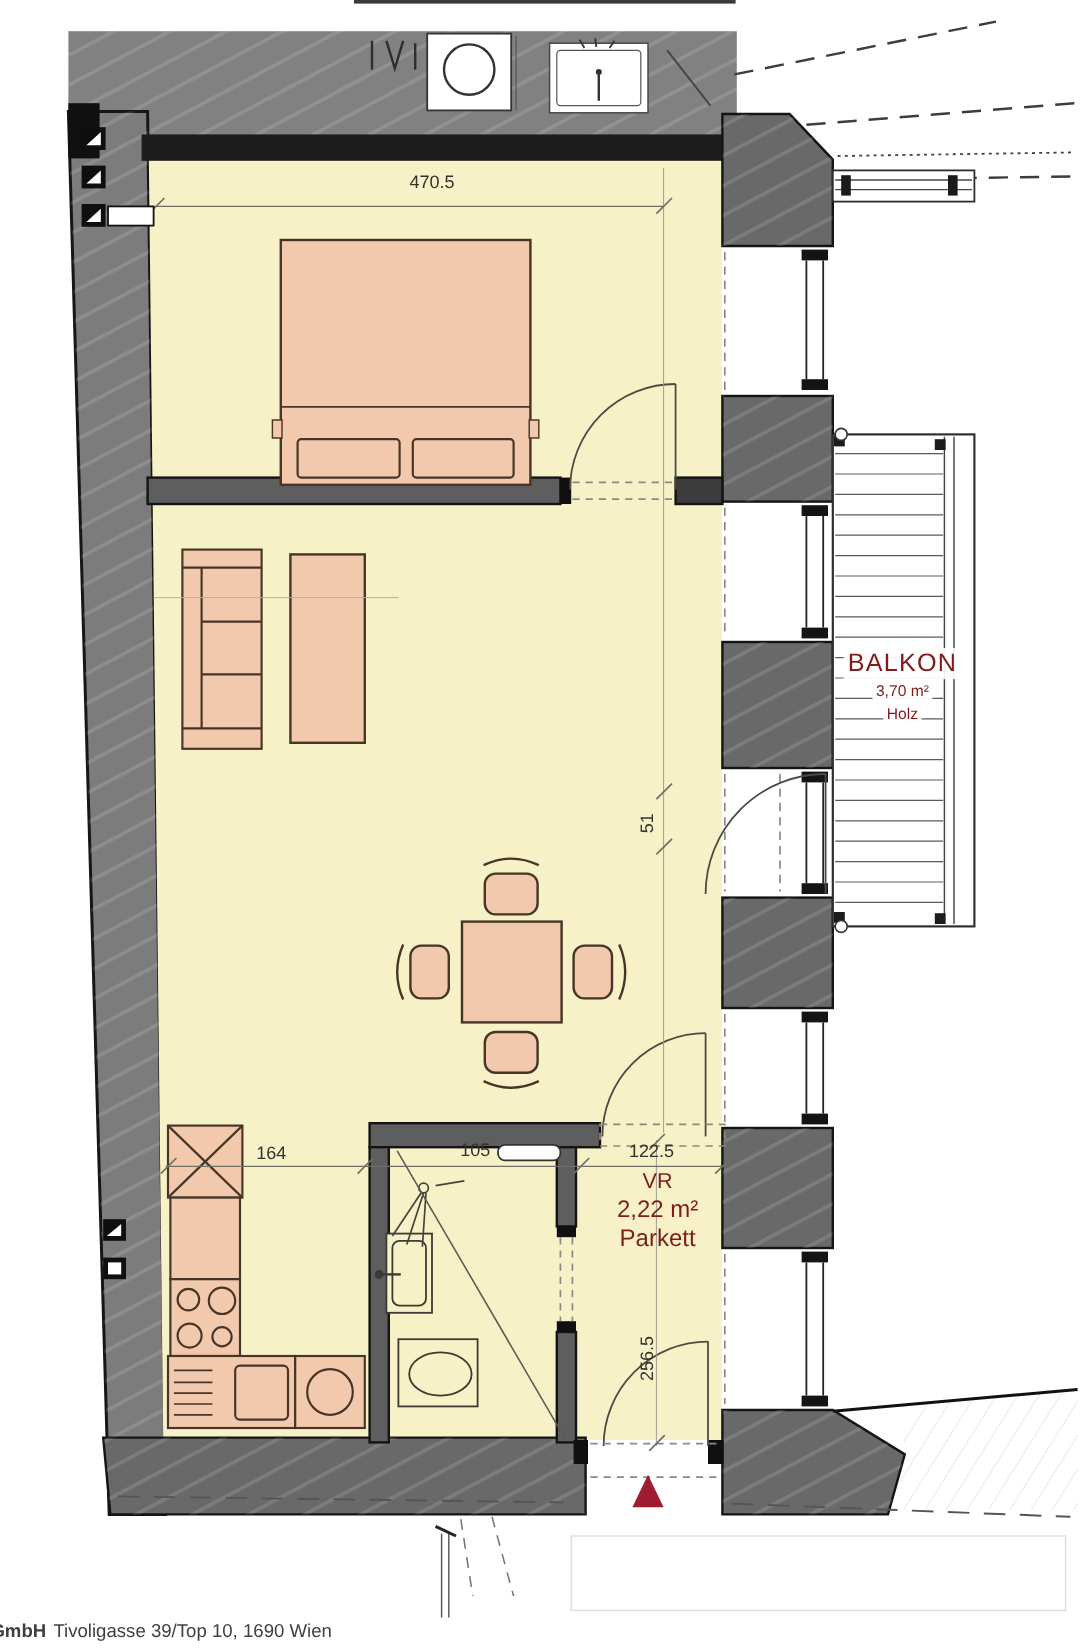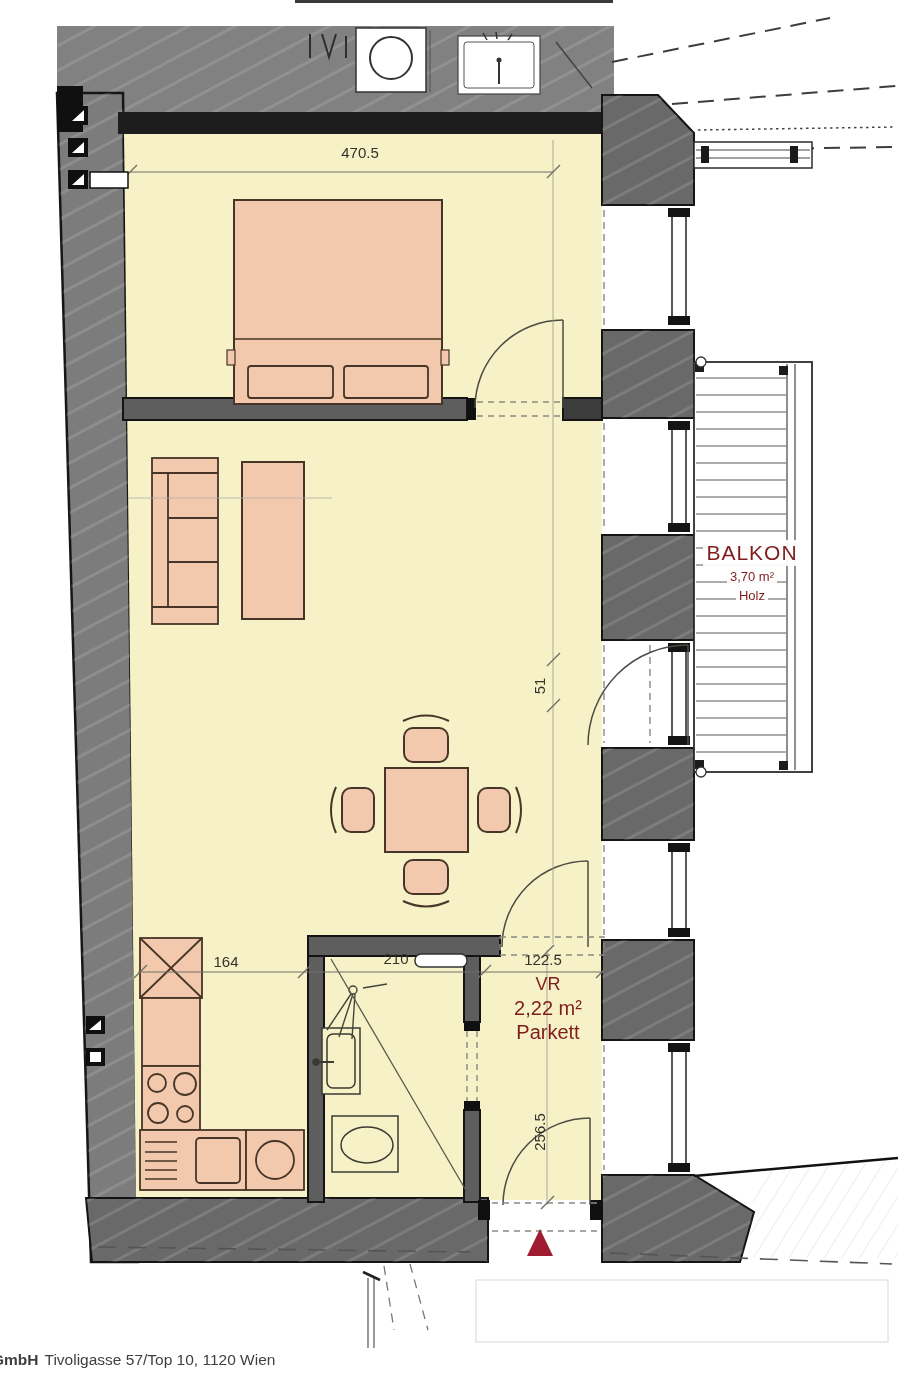--- a/index.html
+++ b/index.html
@@ -307,21 +307,21 @@
   <div><span class="b2">Holz</span></div>
 </div>
 <div class="lbl" style="left:492px;top:974px;width:112px;">
   <div class="big">VR</div>
   <div class="mid">2,22 m²</div>
   <div class="mid">Parkett</div>
 </div>
 
 <div class="dim" style="left:315px;top:144px;width:90px;">470.5</div>
 <div class="dim" style="left:198px;top:953px;width:56px;">164</div>
-<div class="dim" style="left:368px;top:950px;width:56px;">210</div>
+<div class="dim" style="left:368px;top:950px;width:56px;">105</div>
 <div class="dim" style="left:512px;top:951px;width:62px;">122.5</div>
 <div class="dim rot" style="left:520px;top:677px;width:40px;height:18px;">51</div>
 <div class="dim rot" style="left:508px;top:1123px;width:64px;height:18px;">256.5</div>
 
 <div class="footer">
-  <b>GmbH</b><span>Tivoligasse 57/Top 10, 1120 Wien</span>
+  <b>GmbH</b><span>Tivoligasse 39/Top 10, 1690 Wien</span>
 </div>
 </div>
 
 </body></html>

